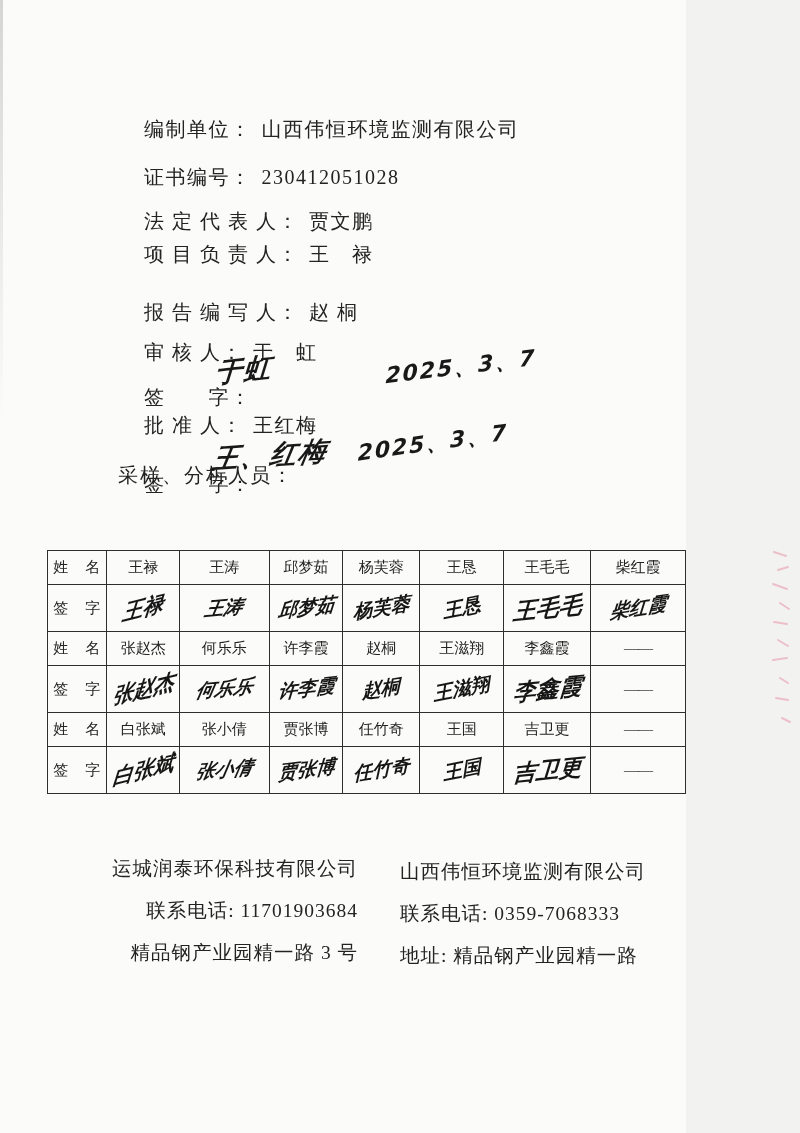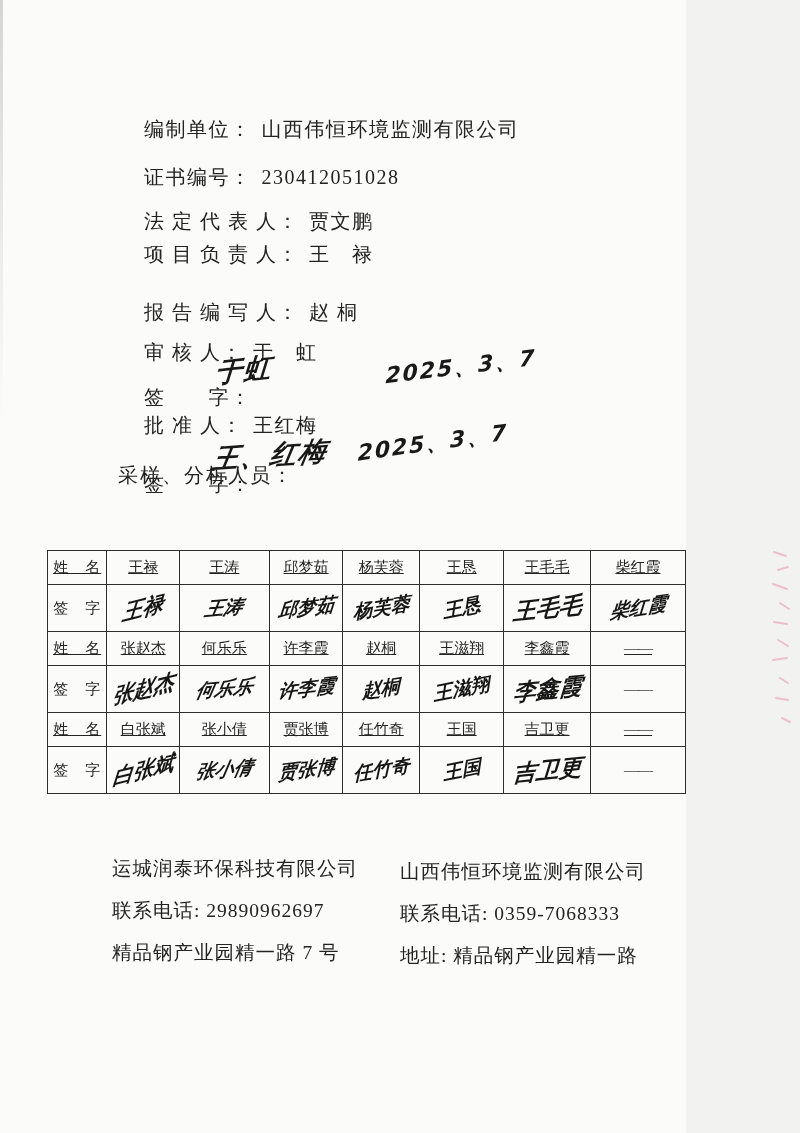--- a/index.html
+++ b/index.html
@@ -54,41 +54,41 @@
     table-layout:fixed;
   }
   table.personnel td{
     border:1.6px solid #2e2e2e;
     text-align:center;vertical-align:middle;
     font-size:15px;
     padding:0 2px;
     overflow:visible;
     white-space:pre;
   }
-  tr.nm-row{height:34px;text-decoration:underline;}
+  tr.nm-row{height:34px;}
   tr.sig-row{height:47px;}
   td.lbl{letter-spacing:1px;}
   td.dash{color:#3a3a3a;letter-spacing:-1px;font-size:15px;}
   .hw{
     display:inline-block;
     font-style:italic;font-weight:bold;
     font-size:19px;color:#161616;
     transform:rotate(-7deg) skewX(-12deg);
     letter-spacing:0;
   }
   tr.sig-row td:nth-child(2) .hw{transform:rotate(-14deg) skewX(-20deg);font-size:21px;}
   tr.sig-row td:nth-child(3) .hw{transform:rotate(-5deg) skewX(-16deg);}
   tr.sig-row td:nth-child(5) .hw{transform:rotate(-9deg) skewX(-8deg);}
   tr.sig-row td:nth-child(6) .hw{transform:rotate(-11deg) skewX(-6deg);}
   tr.sig-row td:nth-child(7) .hw{font-size:23px;transform:rotate(-6deg) skewX(-10deg);}
   tr.sig-row td:nth-child(8) .hw{transform:rotate(-9deg) skewX(-14deg);}
   
   .footer-block{position:absolute;font-size:19.5px;letter-spacing:1px;}
   .footer-block .fline{white-space:pre;line-height:42px;height:42px;}
-  .footer-left{left:112px;top:848px;}
+  .footer-left{left:112px;top:848px;text-align:right;}
   .footer-right{left:400px;top:851px;}
   .footer-left .fline:nth-child(4){padding-left:24px;}
   .footer-right .fline:nth-child(4){padding-left:52px;}
   
   .artifact{position:absolute;left:768px;top:548px;}
 </style>
 </head>
 <body>
 
 <div class="page">
@@ -197,22 +197,22 @@
           <td><span class="hw">任竹奇</span></td>
           <td><span class="hw">王国</span></td>
           <td><span class="hw">吉卫更</span></td>
           <td class="dash">——</td>
         </tr>
       </tbody>
   </table>
 
   <div class="footer-block footer-left">
     <div class="fline">运城润泰环保科技有限公司</div>
-    <div class="fline">联系电话: 29890962697</div>
-    <div class="fline">精品钢产业园精一路 7 号</div>
+    <div class="fline">联系电话: 11701903684</div>
+    <div class="fline">精品钢产业园精一路 3 号</div>
   </div>
   <div class="footer-block footer-right">
     <div class="fline">山西伟恒环境监测有限公司</div>
     <div class="fline">联系电话: 0359-7068333</div>
     <div class="fline">地址: 精品钢产业园精一路</div>
   </div>
 
   <svg class="artifact" width="28" height="190" viewBox="0 0 28 190">
     <g stroke="#e896ab" stroke-width="2" fill="none" opacity="0.55" stroke-linecap="round">
       <path d="M6 4 l12 4"></path>

